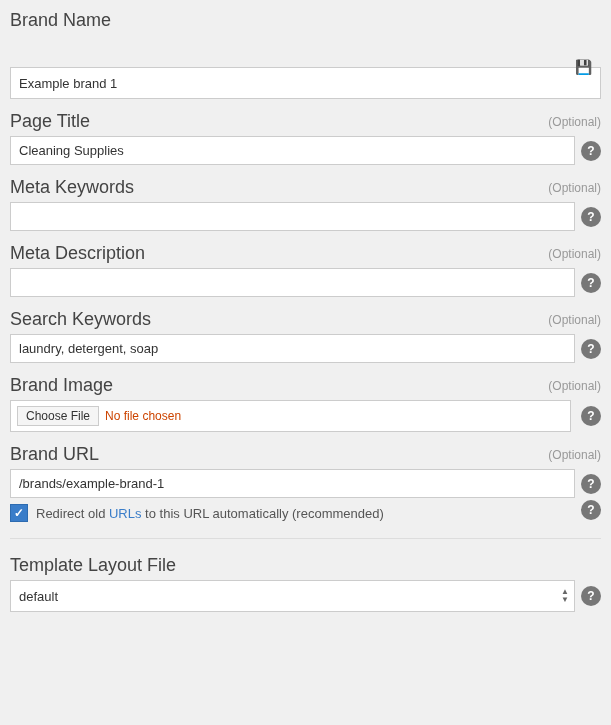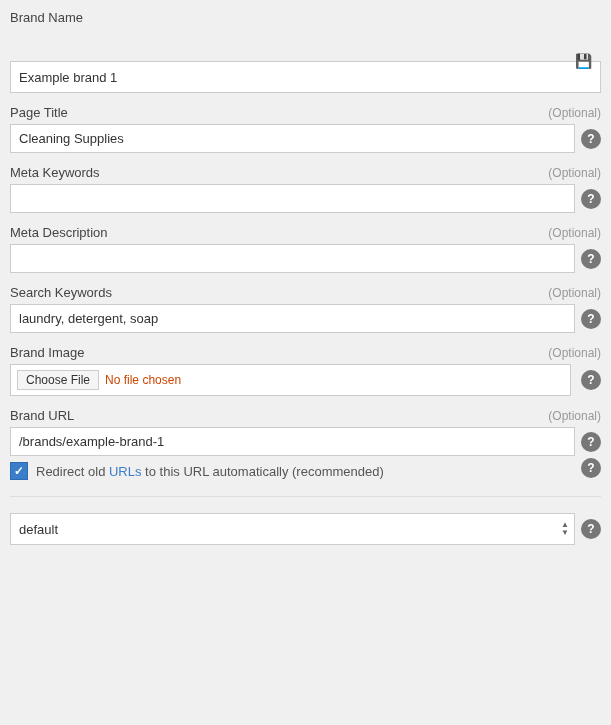--- a/index.html
+++ b/index.html
@@ -17,21 +17,21 @@
     }
 
     .field-label-row {
       display: flex;
       justify-content: space-between;
       align-items: center;
       margin-bottom: 4px;
     }
 
     .field-label {
-      font-size: 13px;
+      font-size: 18px;
       color: #444;
     }
 
     .optional-text {
       font-size: 12px;
       color: #999;
     }
 
     .input-with-help {
       display: flex;
@@ -289,20 +289,23 @@
         Redirect old <span style="color:#3a7dc9;">URLs</span> to this URL automatically (recommended)
       </span>
     </div>
     <div class="help-icon" style="margin-left:auto;">?</div>
   </div>
 </div>
 
 <div class="divider"></div>
 
 <div class="field-group">
+  <div class="field-label-row">
+    <span class="field-label">Template Layout File</span>
+  </div>
   <div class="select-with-help">
     <div class="select-wrapper">
       <select>
         <option>default</option>
       </select>
       <div class="select-arrows">
         <span>▲</span>
         <span>▼</span>
       </div>
     </div>

